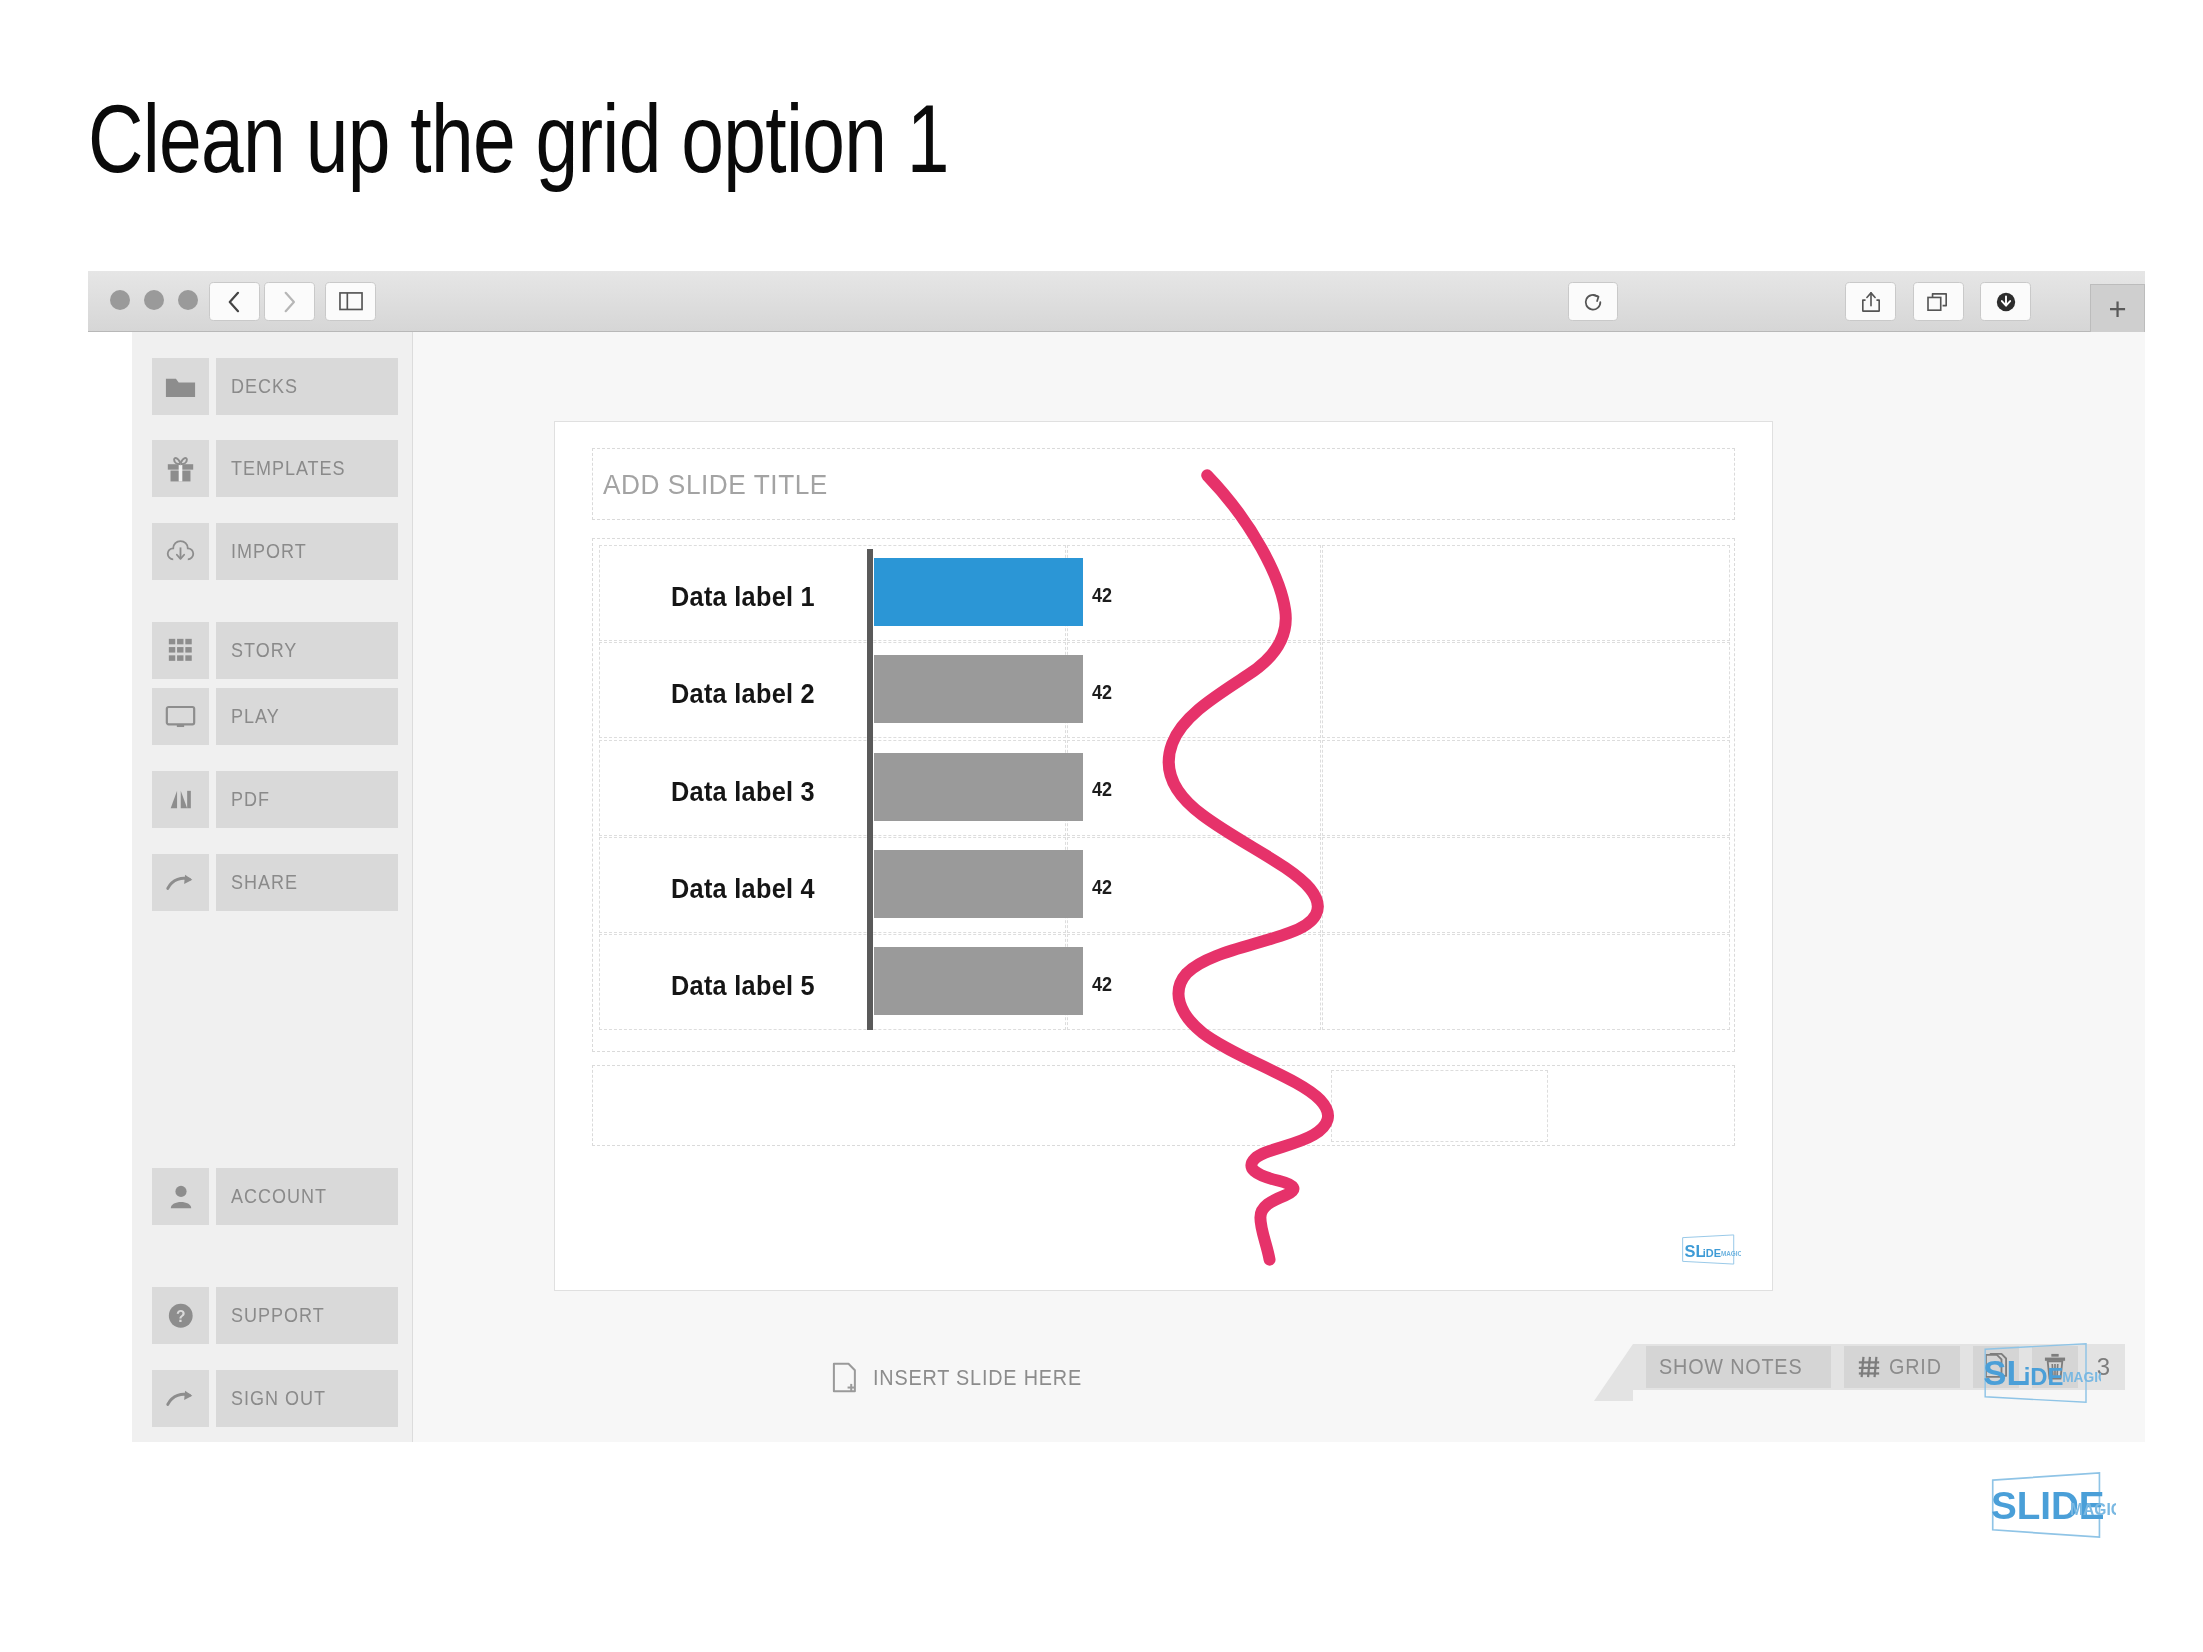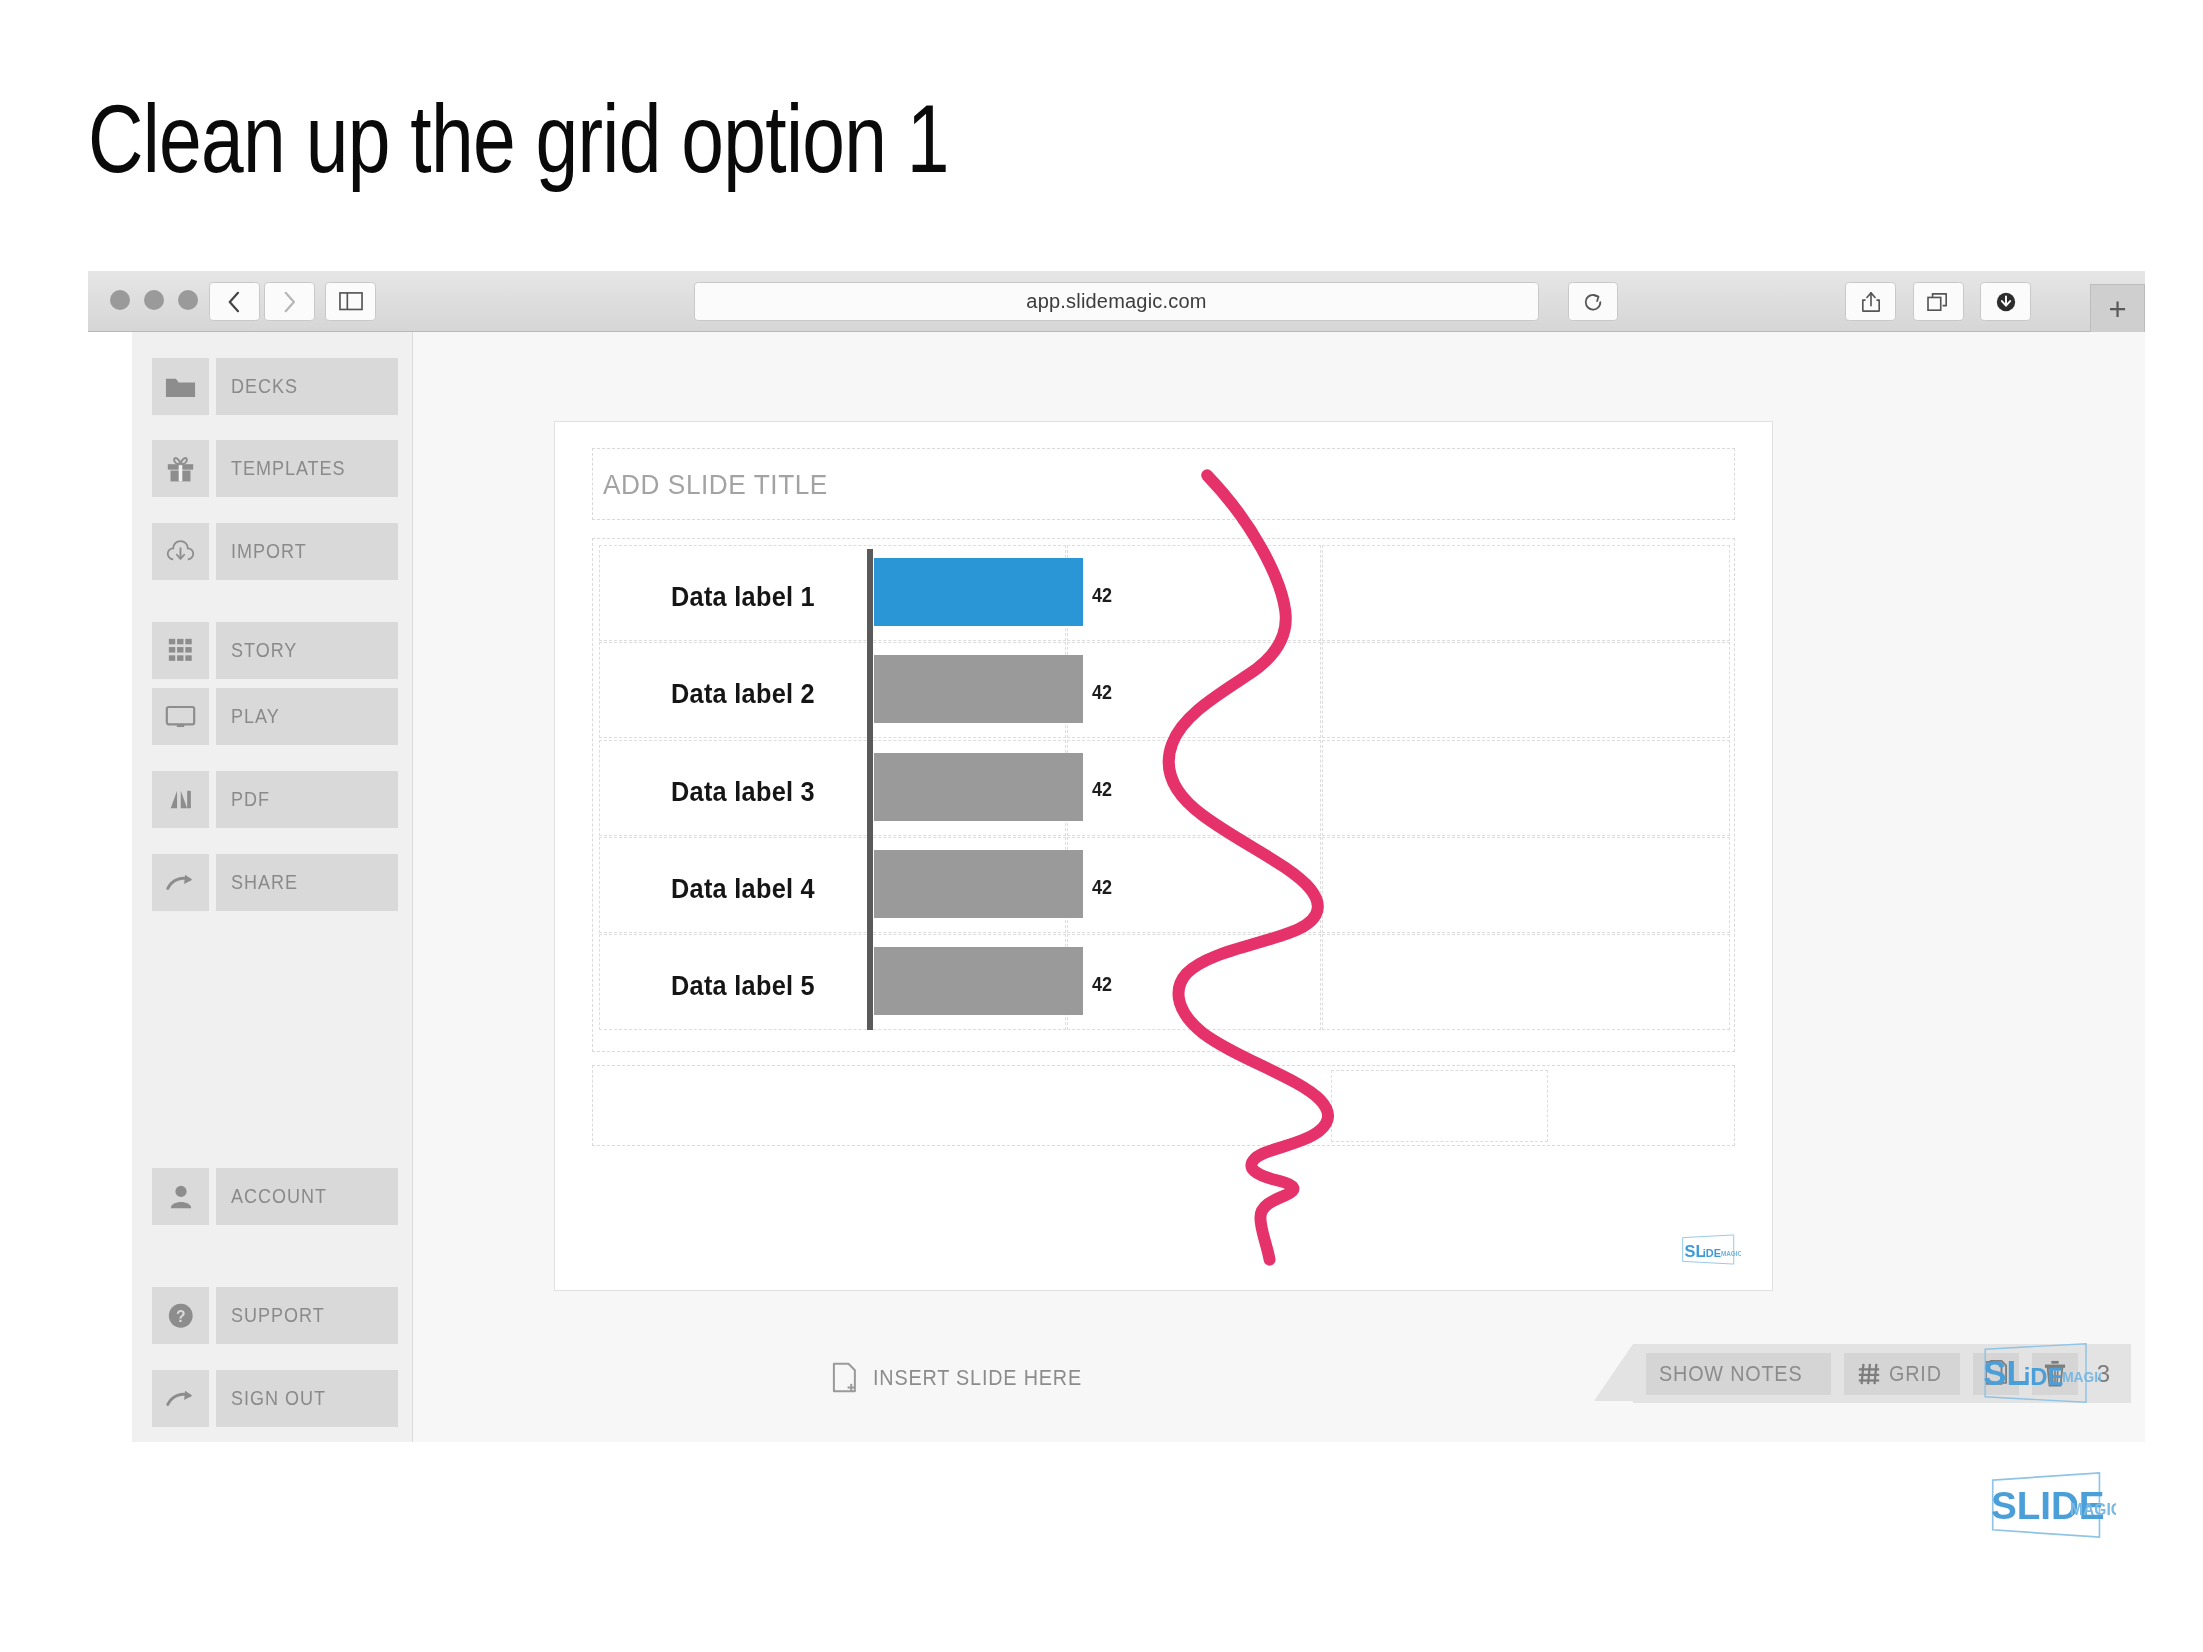--- a/index.html
+++ b/index.html
@@ -308,25 +308,25 @@
     color: #8c8c8c;
     letter-spacing: 0.9px;
     transform: scaleX(0.9);
     transform-origin: left center;
     white-space: nowrap;
   }
   .tool-cluster {
     position: absolute;
     left: 939px;
     top: 26px;
-    height: 59px;
+    height: 46px;
     display: flex;
     align-items: center;
     background: #e3e3e3;
-    padding-right: 21px;
+    padding-right: 15px;
   }
   .cluster-notch {
     position: absolute;
     left: -39px;
     top: 0;
     width: 0;
     height: 0;
     border-style: solid;
     border-width: 0 0 57px 39px;
     border-color: transparent transparent #e3e3e3 transparent;
@@ -393,23 +393,20 @@
 
     <div class="sidebar-btn-wrap">
       <div class="chrome-btn">
         <svg width="24" height="18.4" viewBox="0 0 26 20">
           <rect x="1" y="1" width="24" height="18" fill="none" stroke="#555" stroke-width="1.8"></rect>
           <line x1="9" y1="1" x2="9" y2="19" stroke="#555" stroke-width="1.8"></line>
         </svg>
       </div>
     </div>
 
-    <div class="url-bar">
-      <span class="url-text">app.slidemagic.com</span>
-    </div>
 
     <div class="reload-btn">
       <svg width="22" height="22" viewBox="0 0 24 24">
         <path d="M20 12 A8 8 0 1 1 17 6" fill="none" stroke="#555" stroke-width="1.9" stroke-linecap="round"></path>
         <path d="M12.5 4.5 L18 6.2 L16.5 11" fill="none" stroke="#555" stroke-width="1.9" stroke-linecap="round" stroke-linejoin="round"></path>
       </svg>
     </div>
 
     <div class="right-tools">
       <div class="chrome-btn">

